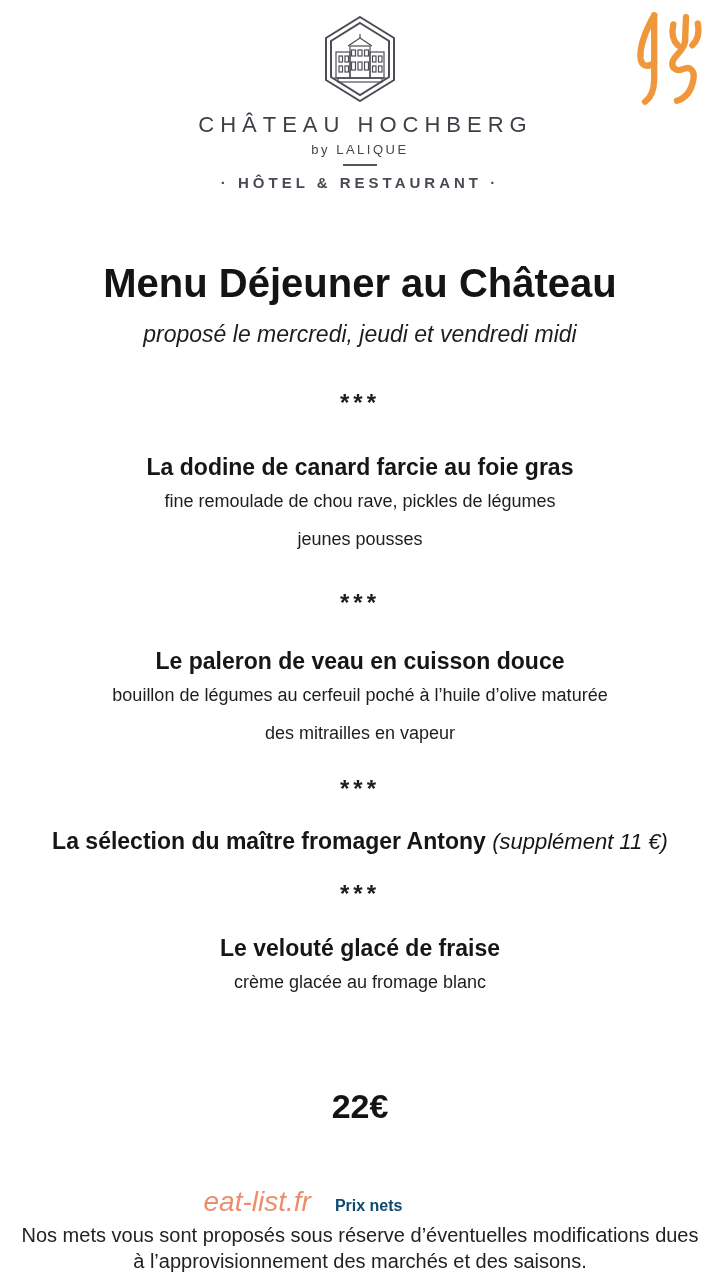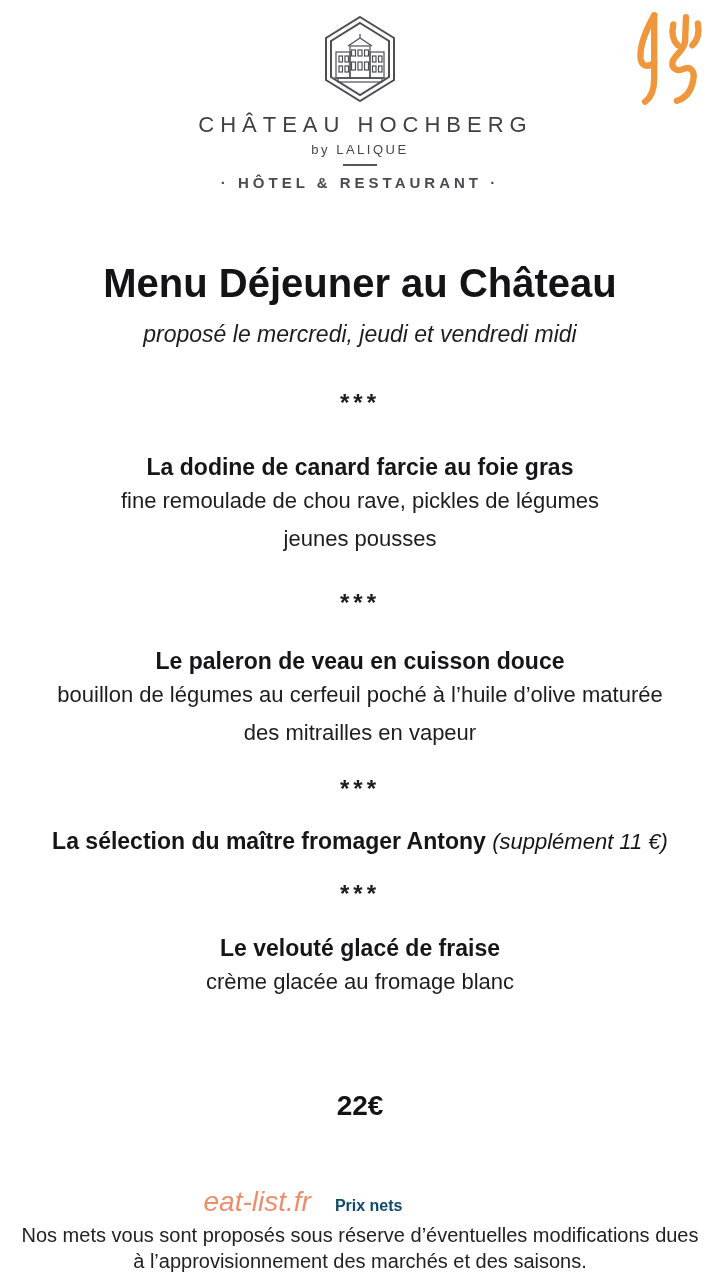--- a/index.html
+++ b/index.html
@@ -22,23 +22,23 @@
   .sep-1 { margin-top:42px; }
   .sep-2 { margin-top:32px; }
   .sep-3 { margin-top:24px; }
   .sep-4 { margin-top:24px; }
   .course { white-space:nowrap; }
   .course-1 { margin-top:36px; }
   .course-2 { margin-top:30px; }
   .course-3 { margin-top:24px; }
   .course-4 { margin-top:26px; }
   .course-name { font-size:23px; font-weight:bold; line-height:30px; color:#161618; }
-  .course-desc { font-size:22px; line-height:38px; color:#1d1d1f; }
+  .course-desc { font-size:18px; line-height:38px; color:#1d1d1f; }
   .supplement { font-weight:normal; font-style:italic; font-size:22px; }
-  .price { margin-top:86px; font-size:28px; font-weight:bold; line-height:38px; color:#141416; }
+  .price { margin-top:86px; font-size:34px; font-weight:bold; line-height:38px; color:#141416; }
   .footer { position:absolute; bottom:6px; left:0; width:100%; }
   .footer-row {
     display:inline-flex; align-items:baseline; gap:24px;
     position:relative; left:-57px; margin-bottom:4px;
   }
   .site-mark { font-size:28px; font-style:italic; color:var(--site,#EC8E6B); }
   .price-note { font-size:16px; font-weight:bold; color:#0c4a6e; }
   .disclaimer { font-size:20px; line-height:26px; color:#222226; white-space:nowrap; }
   svg { display:block; }
   .emblem { margin:0 auto; }

